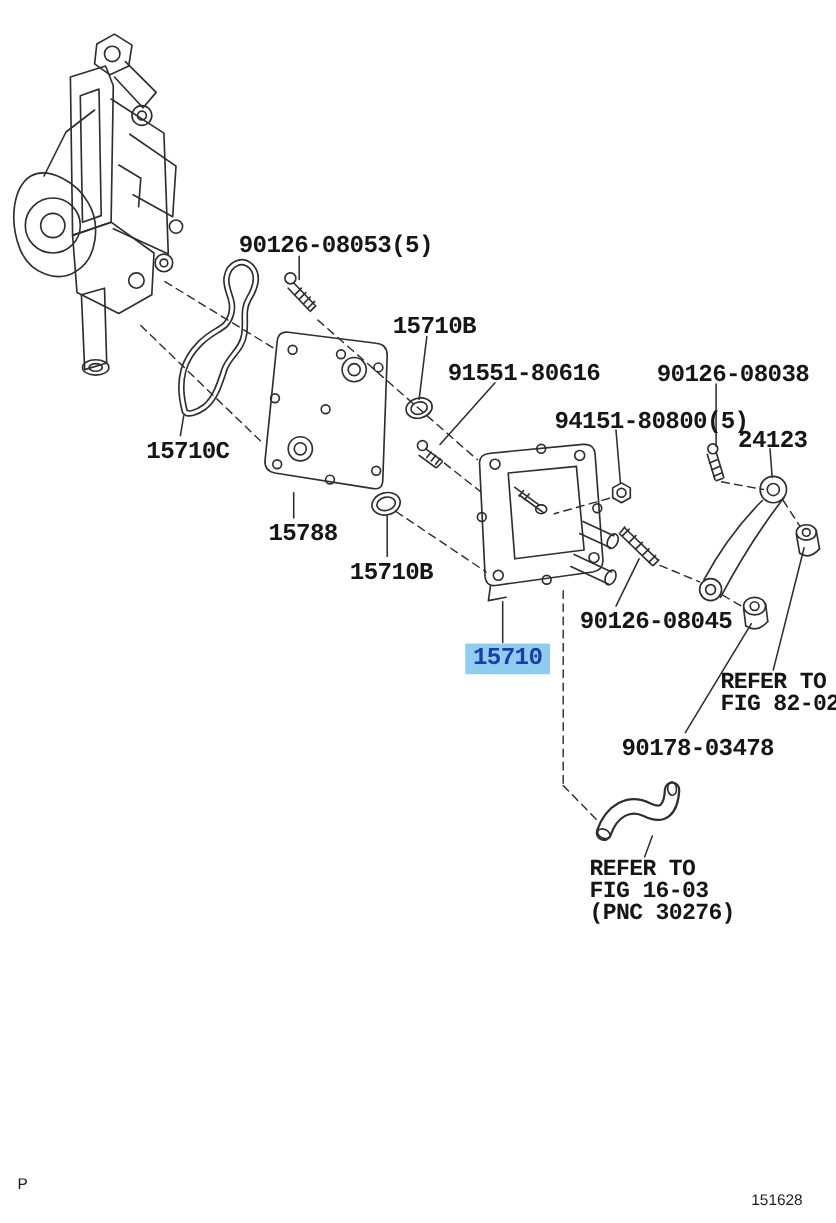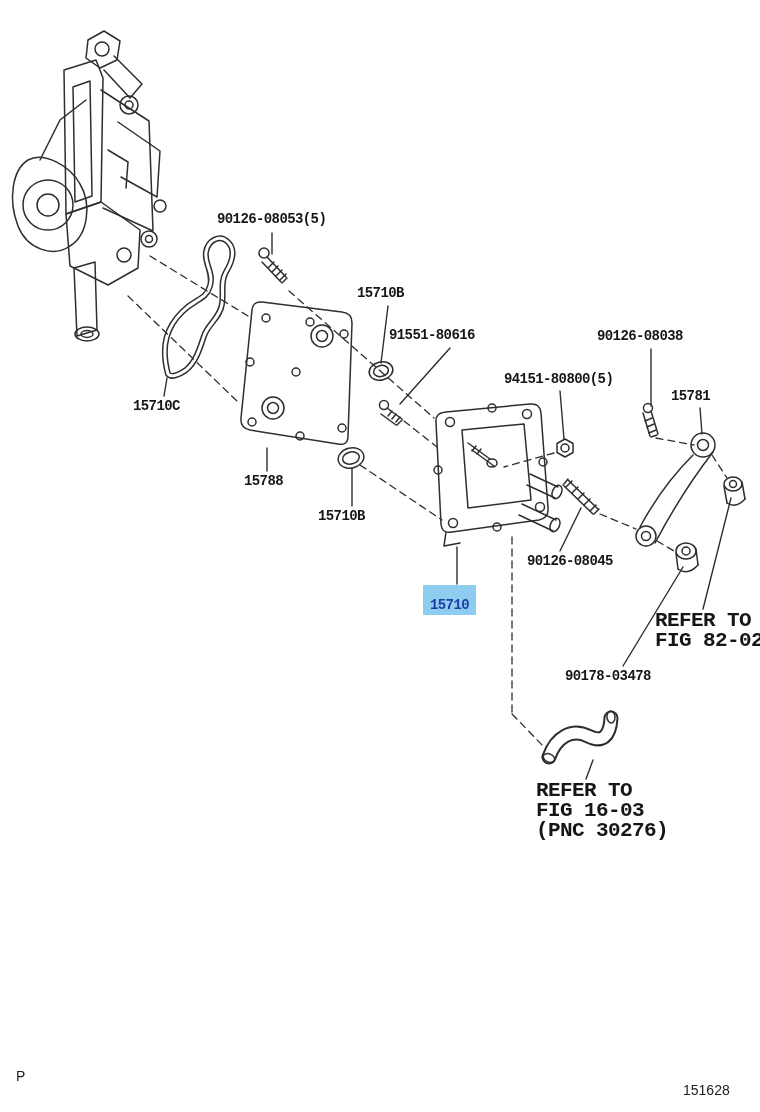--- a/index.html
+++ b/index.html
@@ -1,24 +1,24 @@
 <!DOCTYPE html>
 <html><head>
 <meta charset="utf-8">
 <style>
   html,body{margin:0;padding:0;background:#fff;}
   .page{position:relative;width:760px;height:1112px;background:#ffffff;overflow:hidden;
         font-family:"Liberation Mono",monospace;}
   svg.art{position:absolute;left:0;top:0;}
-  .plabel{position:absolute;font-weight:bold;font-size:14px;color:#161616;
+  .plabel{position:absolute;font-weight:bold;font-size:22px;color:#161616;
           white-space:nowrap;letter-spacing:-0.6px;}
   .note-line{font-weight:bold;font-size:21px;color:#161616;line-height:20px;
              white-space:nowrap;letter-spacing:-0.6px;}
   .note{position:absolute;}
-  .hl{padding:12px 7px 2px;border-radius:1px;}
+  .hl{padding:1px 7px 2px;border-radius:1px;}
   .corner{position:absolute;font-family:"Liberation Sans",sans-serif;font-size:14px;color:#1c1c1c;}
 </style>
 </head>
 <body>
 
 <div class="page">
 
   <svg class="art" width="760" height="1112" viewBox="0 0 760 1112">
     <g stroke="#2e2e2e" fill="none" stroke-width="1.5" stroke-linecap="round" stroke-linejoin="round">
 
@@ -194,27 +194,27 @@
         <path d="M623 666 L683 567"></path>
         <path d="M586 779 L593 760"></path>
       </g>
     </g>
   </svg>
 
   <div class="plabel" style="left:217px;top:211px">90126-08053(5)</div>
 
   <div class="plabel" style="left:357px;top:285px">15710B</div>
 
-  <div class="plabel" style="left:389px;top:327px">91551-80616</div>
+  <div class="plabel" style="left:407px;top:327px">91551-80616</div>
 
   <div class="plabel" style="left:597px;top:328px">90126-08038</div>
 
   <div class="plabel" style="left:504px;top:371px">94151-80800(5)</div>
 
-  <div class="plabel" style="left:671px;top:388px">15781</div>
+  <div class="plabel" style="left:671px;top:388px">24123</div>
 
   <div class="plabel" style="left:133px;top:398px">15710C</div>
 
   <div class="plabel" style="left:244px;top:473px">15788</div>
 
   <div class="plabel" style="left:318px;top:508px">15710B</div>
 
   <div class="plabel" style="left:527px;top:553px">90126-08045</div>
 
   <div class="plabel hl" style="left: 423px; top: 585px; background: rgb(143, 205, 240); color: rgb(29, 61, 166);">15710</div>

